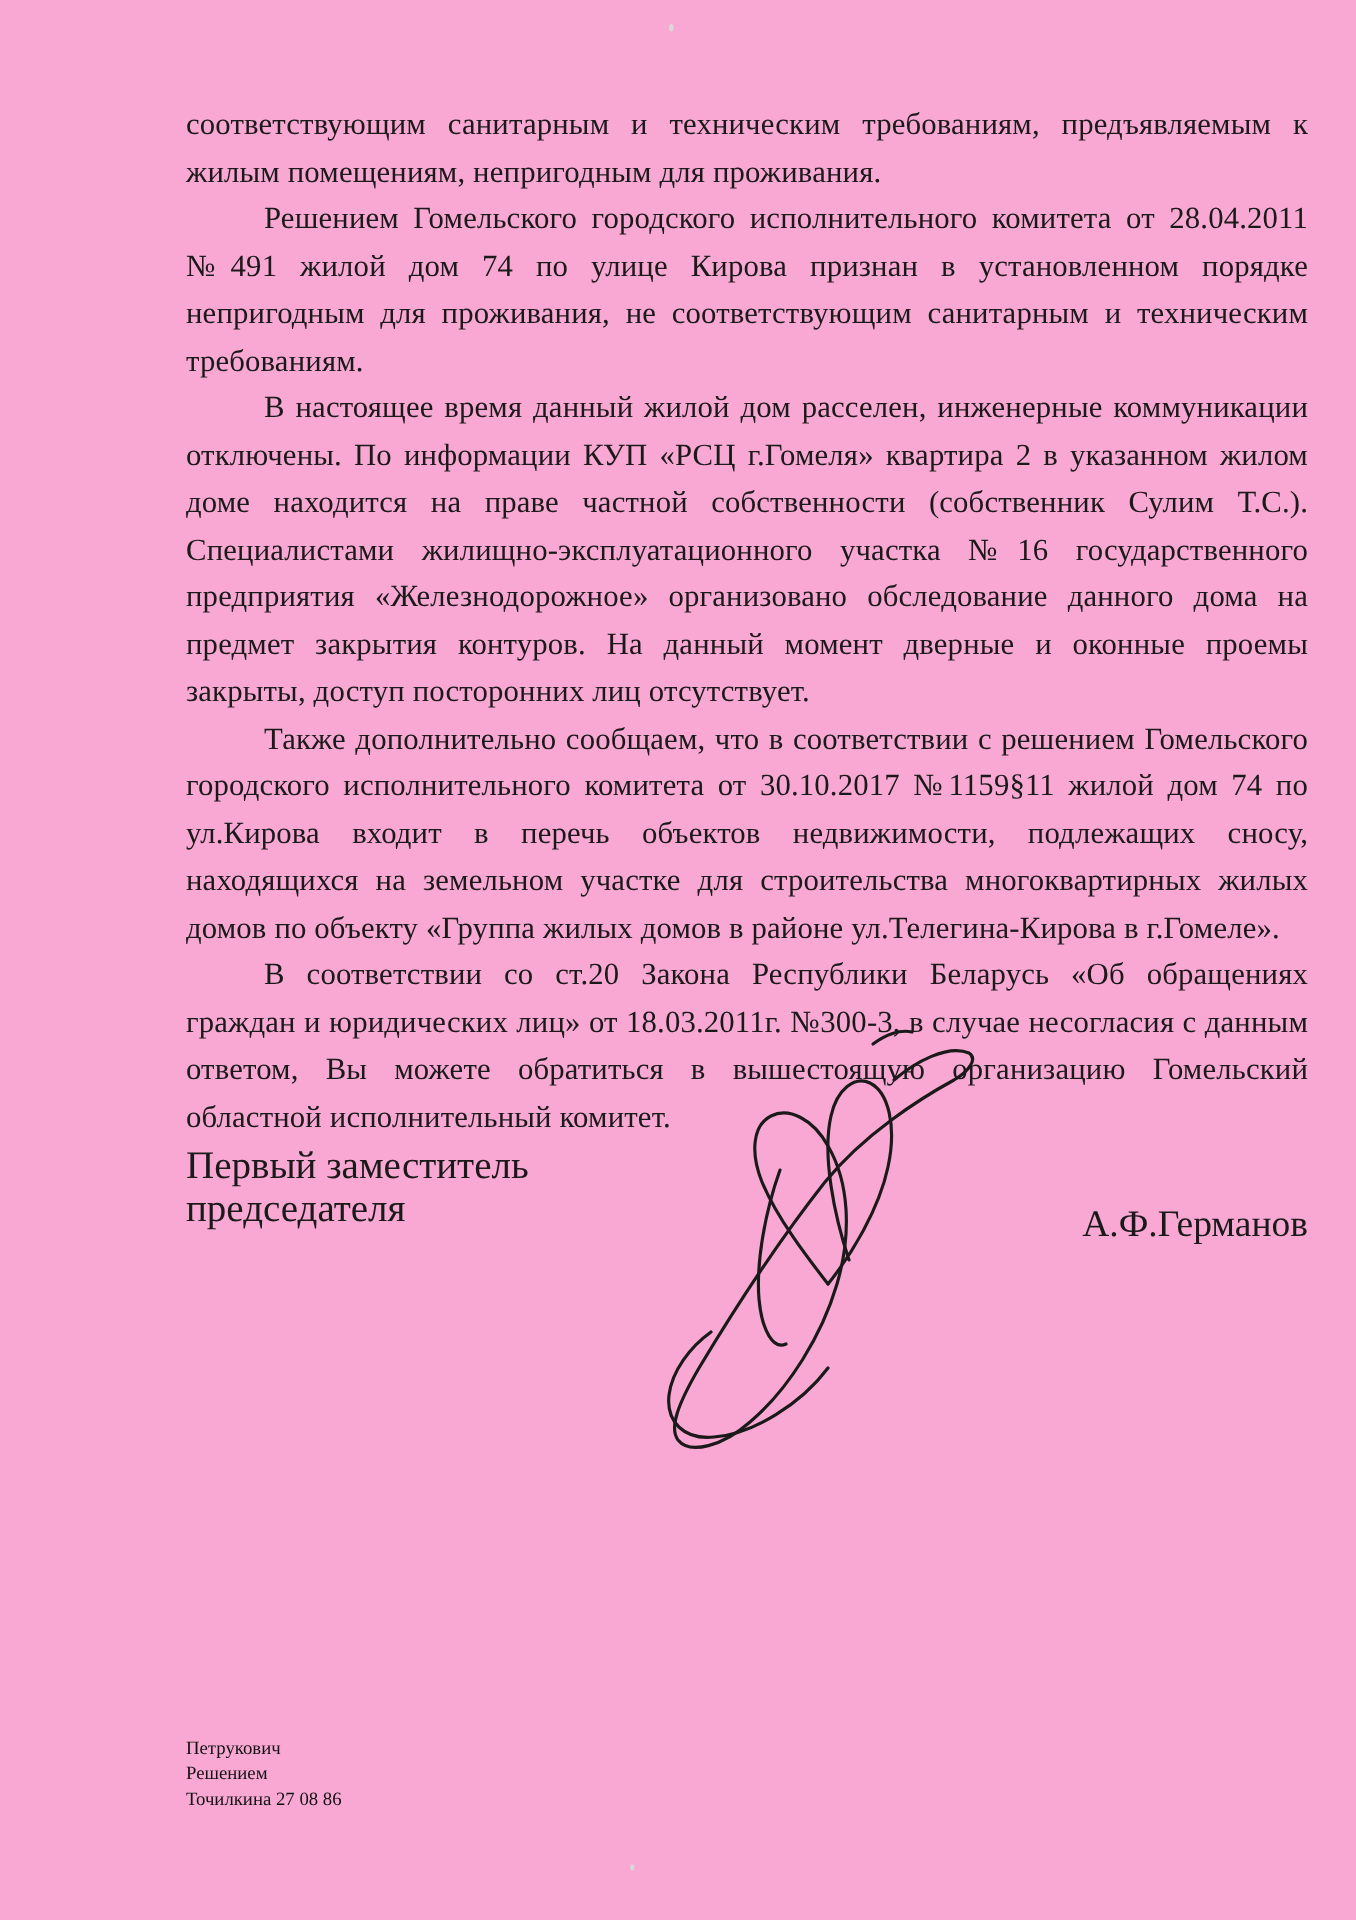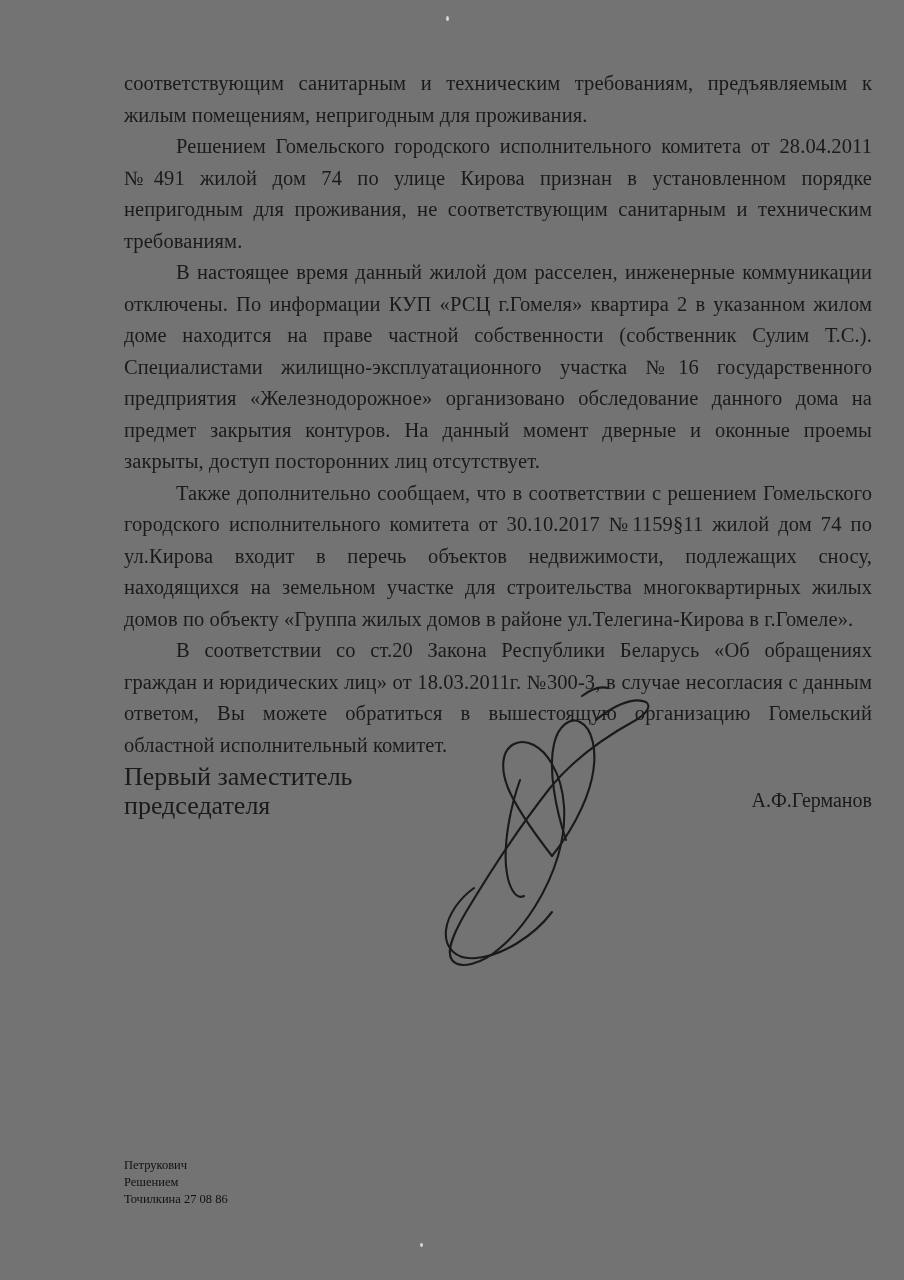--- a/index.html
+++ b/index.html
@@ -11,21 +11,21 @@
     width: 904px;
     height: 1280px;
     position: relative;
     overflow: hidden;
     font-family: "Liberation Serif", serif;
     color: #1a1a1a;
   }
   .page {
     position: absolute;
     inset: 0;
-    background: #737373;
+    background: #f9a8d4;
   }
   .doc-body {
     position: absolute;
     left: 124px;
     top: 68px;
     width: 748px;
   }
   p.para {
     margin: 0 0 0 0;
     text-align: justify;
@@ -49,22 +49,22 @@
     position: absolute;
     left: 0;
     top: 0;
     font-size: 26px;
     line-height: 29px;
     white-space: pre-line;
   }
   .sig-name {
     position: absolute;
     right: 0;
-    top: 24px;
-    font-size: 20px;
+    top: 40px;
+    font-size: 25px;
     line-height: 29px;
   }
   .signature-mark {
     position: absolute;
     left: 400px;
     top: 660px;
     width: 260px;
     height: 320px;
     pointer-events: none;
   }

